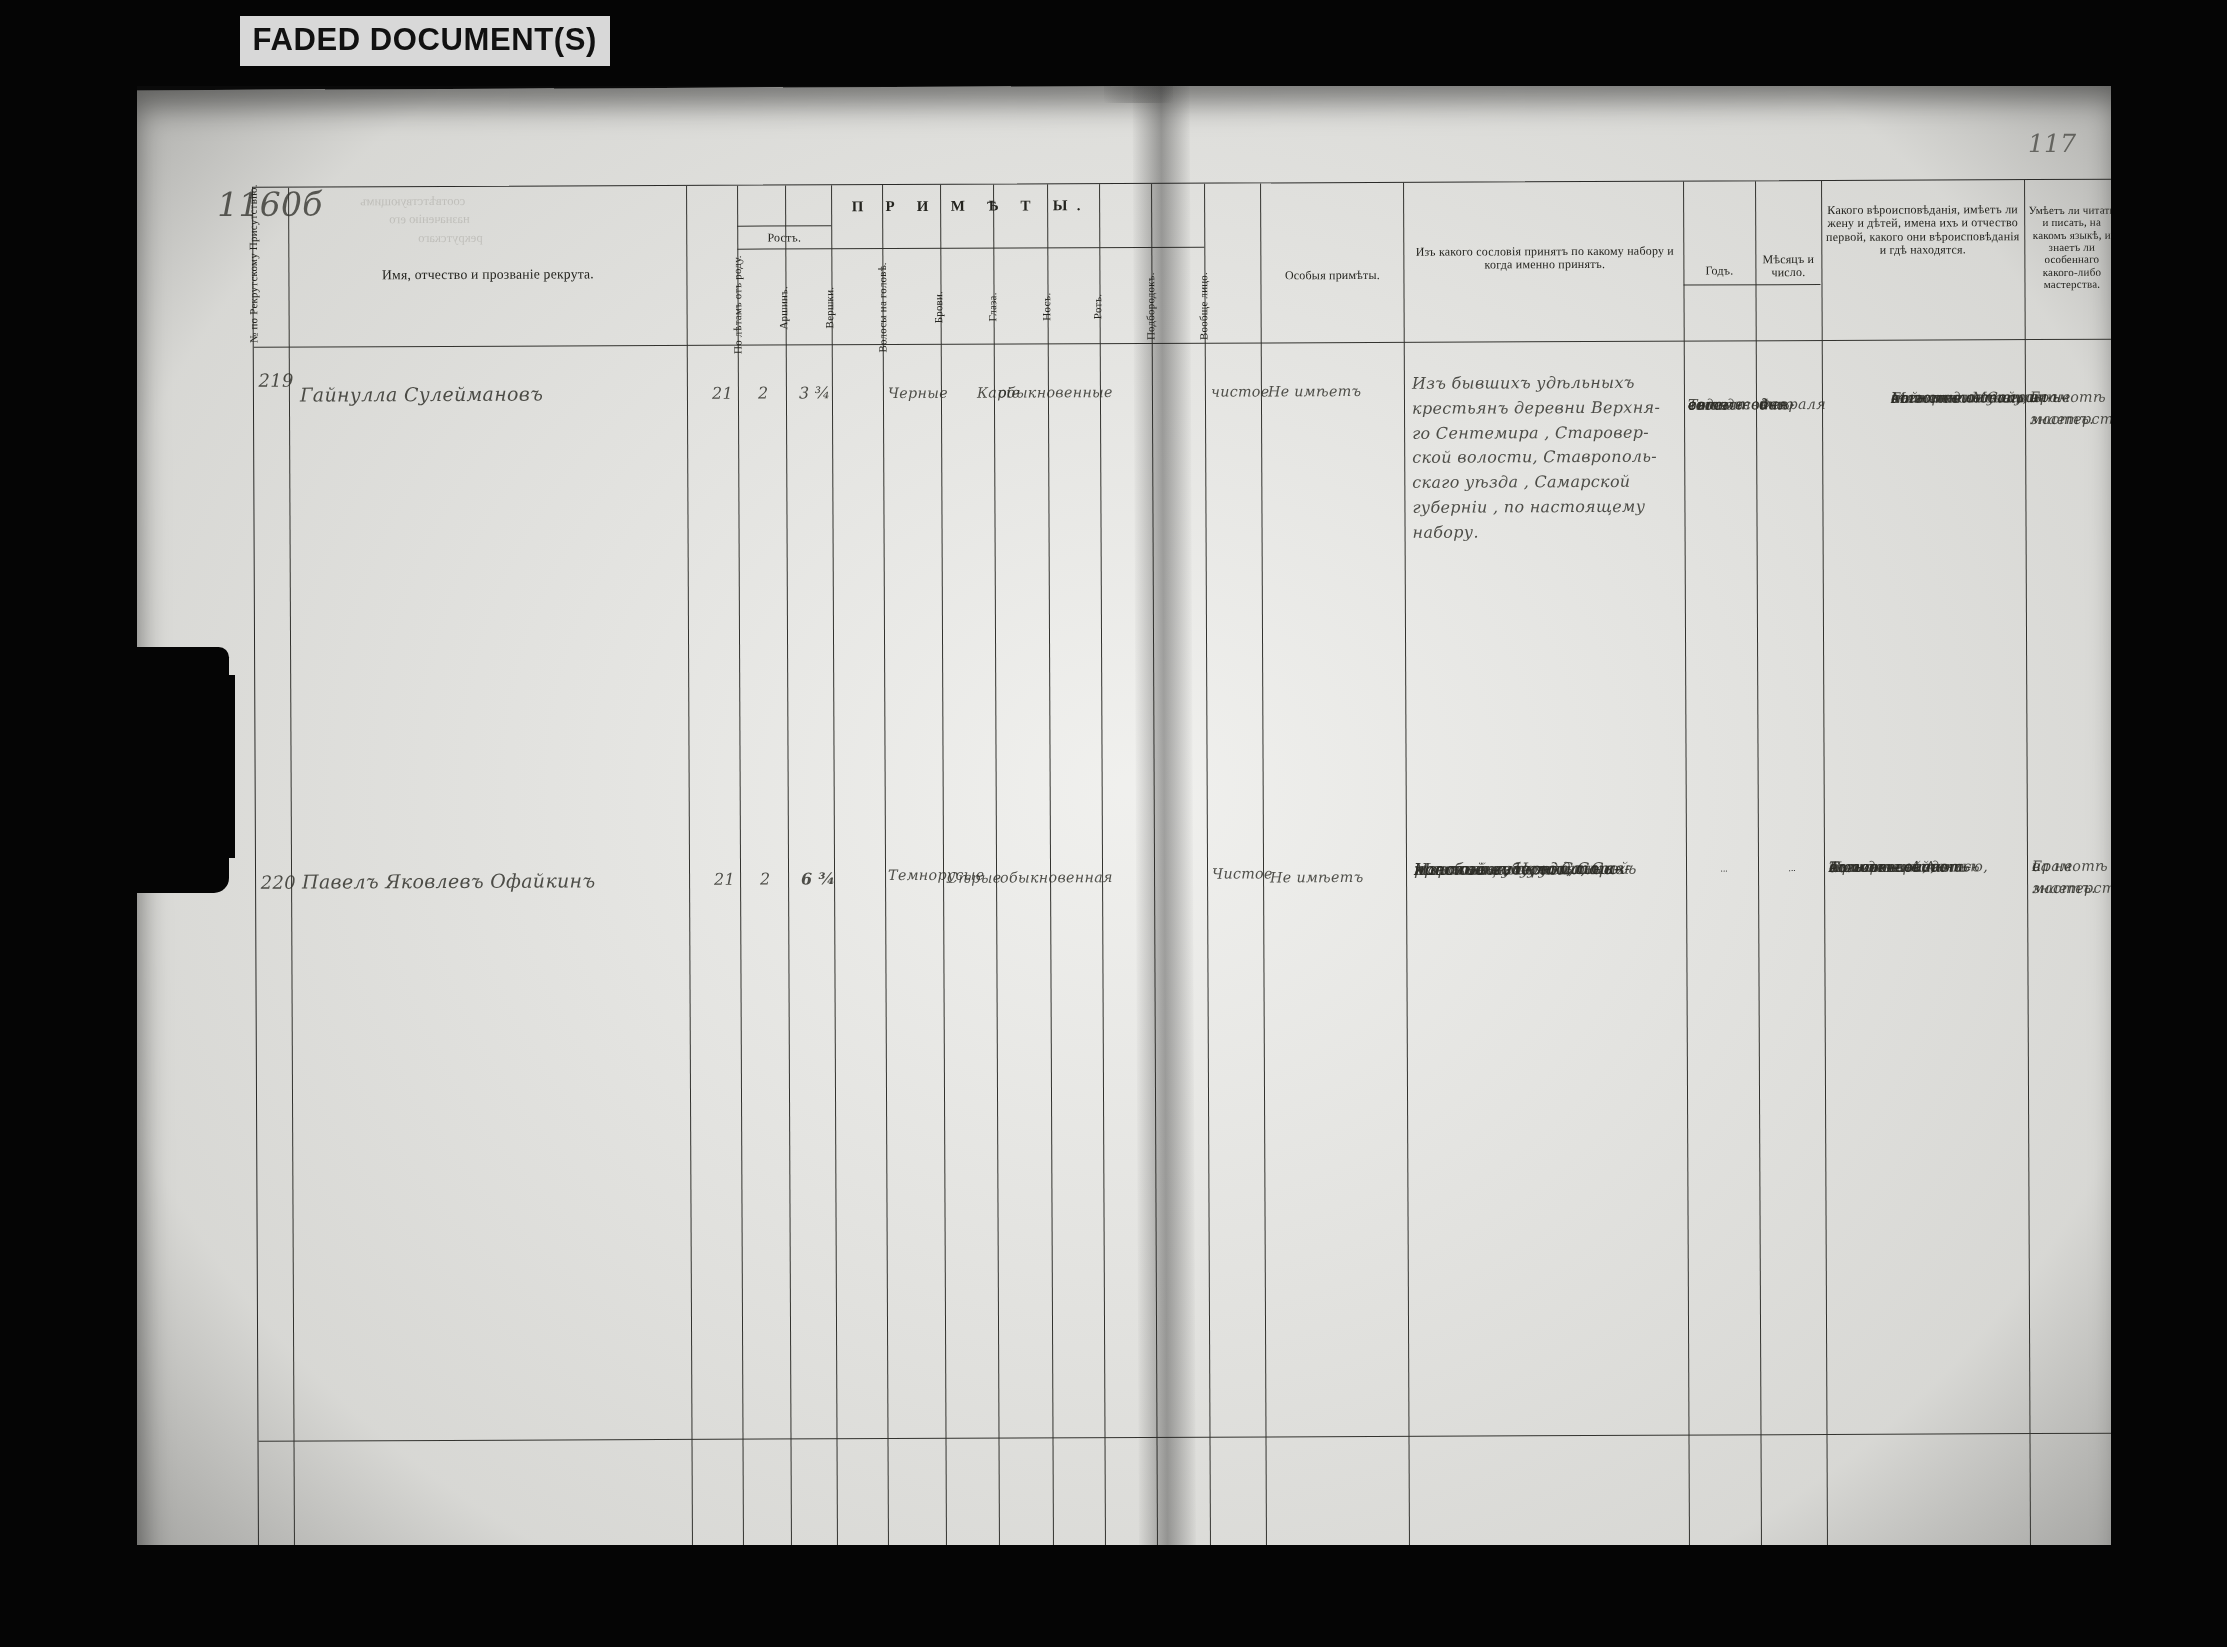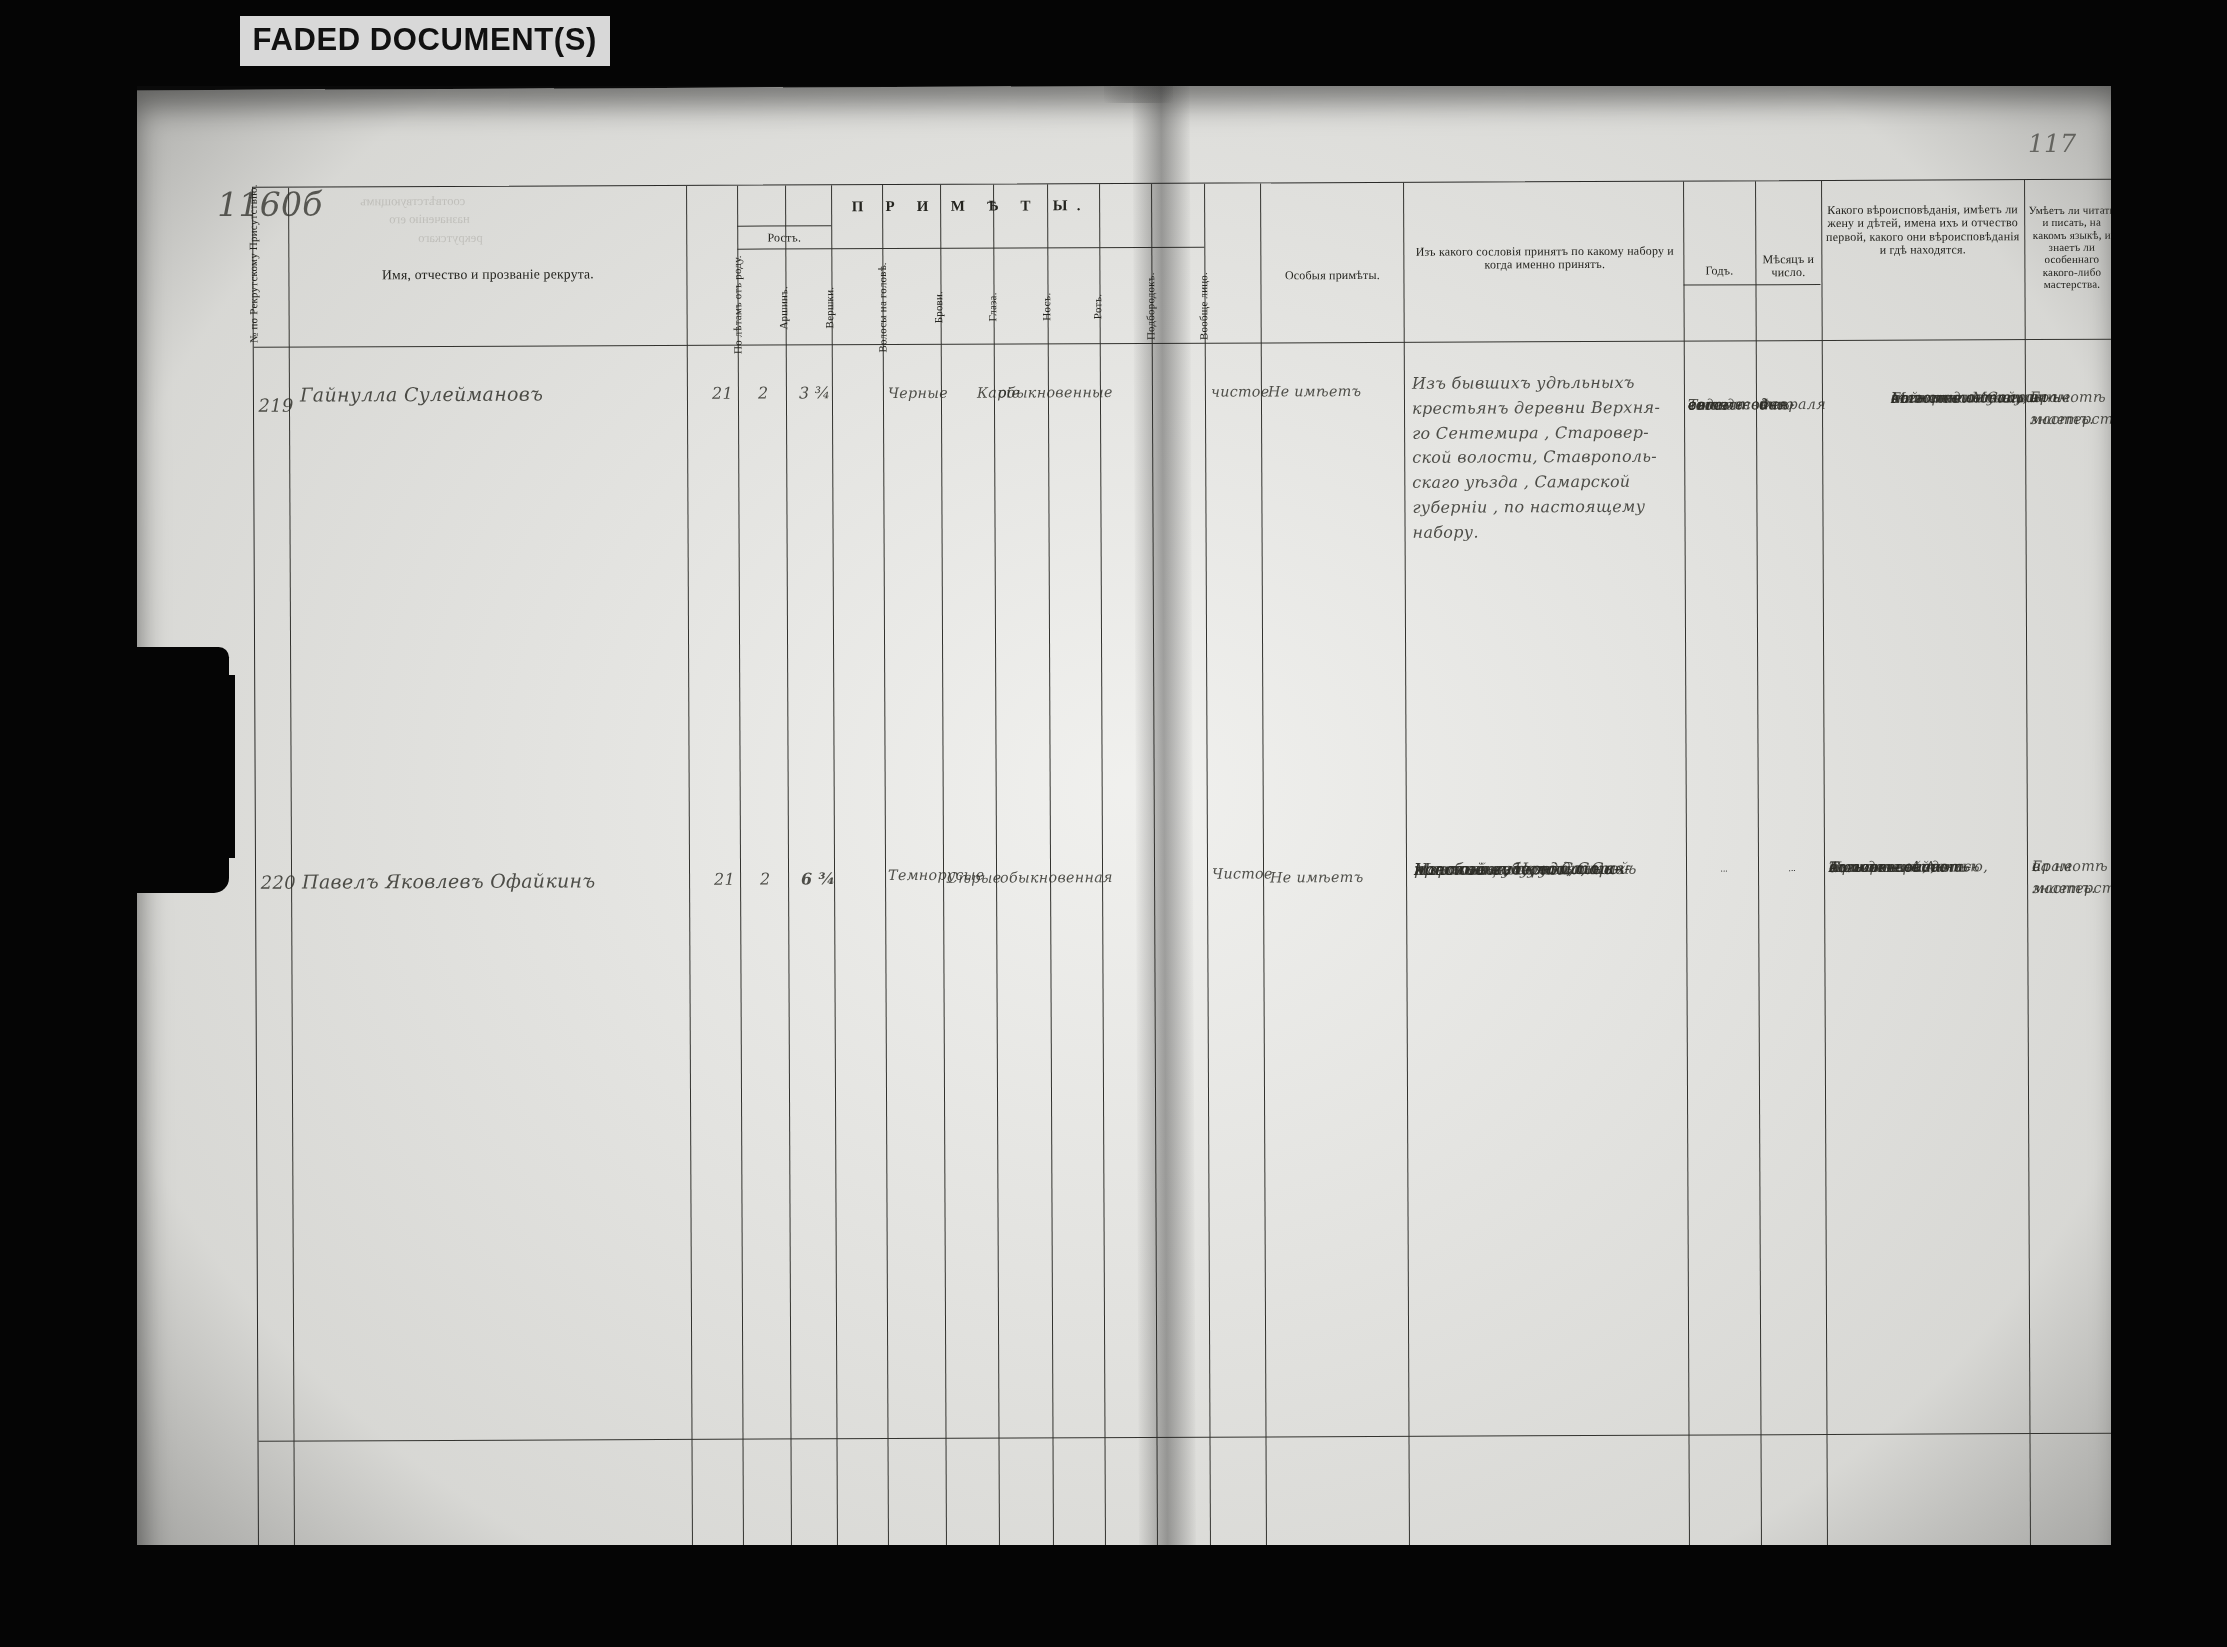--- a/index.html
+++ b/index.html
@@ -231,21 +231,21 @@
 
       <div class="hdr small" style="left:1157px; top:63px; width:269px;">Изъ какого сословія принятъ по какому набору и когда именно принятъ.</div>
 
       <div class="hdr small" style="left:1433px; top:83px; width:66px;">Годъ.</div>
       <div class="hdr small" style="left:1505px; top:72px; width:60px;">Мѣсяцъ и число.</div>
 
       <div class="hdr small" style="left:1572px; top:23px; width:195px;">Какого вѣроисповѣданія, имѣетъ ли жену и дѣтей, имена ихъ и отчество первой, какого они вѣроисповѣданія и гдѣ находятся.</div>
 
       <div class="hdr tiny" style="left:1775px; top:24px; width:87px;">Умѣетъ ли читать и писать, на какомъ языкѣ, и знаетъ ли особеннаго какого-либо мастерства.</div>
 
-      <div class="hand num" style="left:4.6px; top:204px; width:33px; text-align:right;">219</div>
+      <div class="hand num" style="left:4.6px; top:179px; width:33px; text-align:right;">219</div>
       <div class="hand s26" style="left:46px; top:193px;">Гайнулла   Сулеймановъ</div>
       <div class="hand s22" style="left:458px; top:196px;">21</div>
       <div class="hand s22" style="left:504px; top:196px;">2</div>
       <div class="hand s22" style="left:545px; top:196px;">3 ¾</div>
       <div class="hand s20" style="left:634px; top:197px;">Черные</div>
       <div class="hand s20" style="left:691px; top:197px;margin-left:32px;">Карiе</div>
       <div class="hand s20" style="left:744px; top:197px;">обыкновенные</div>
       <div class="hand s20" style="left:957px; top:197px;">чистое</div>
       <div class="hand s20" style="left:1014px; top:197px;">Не имѣетъ</div>
 

